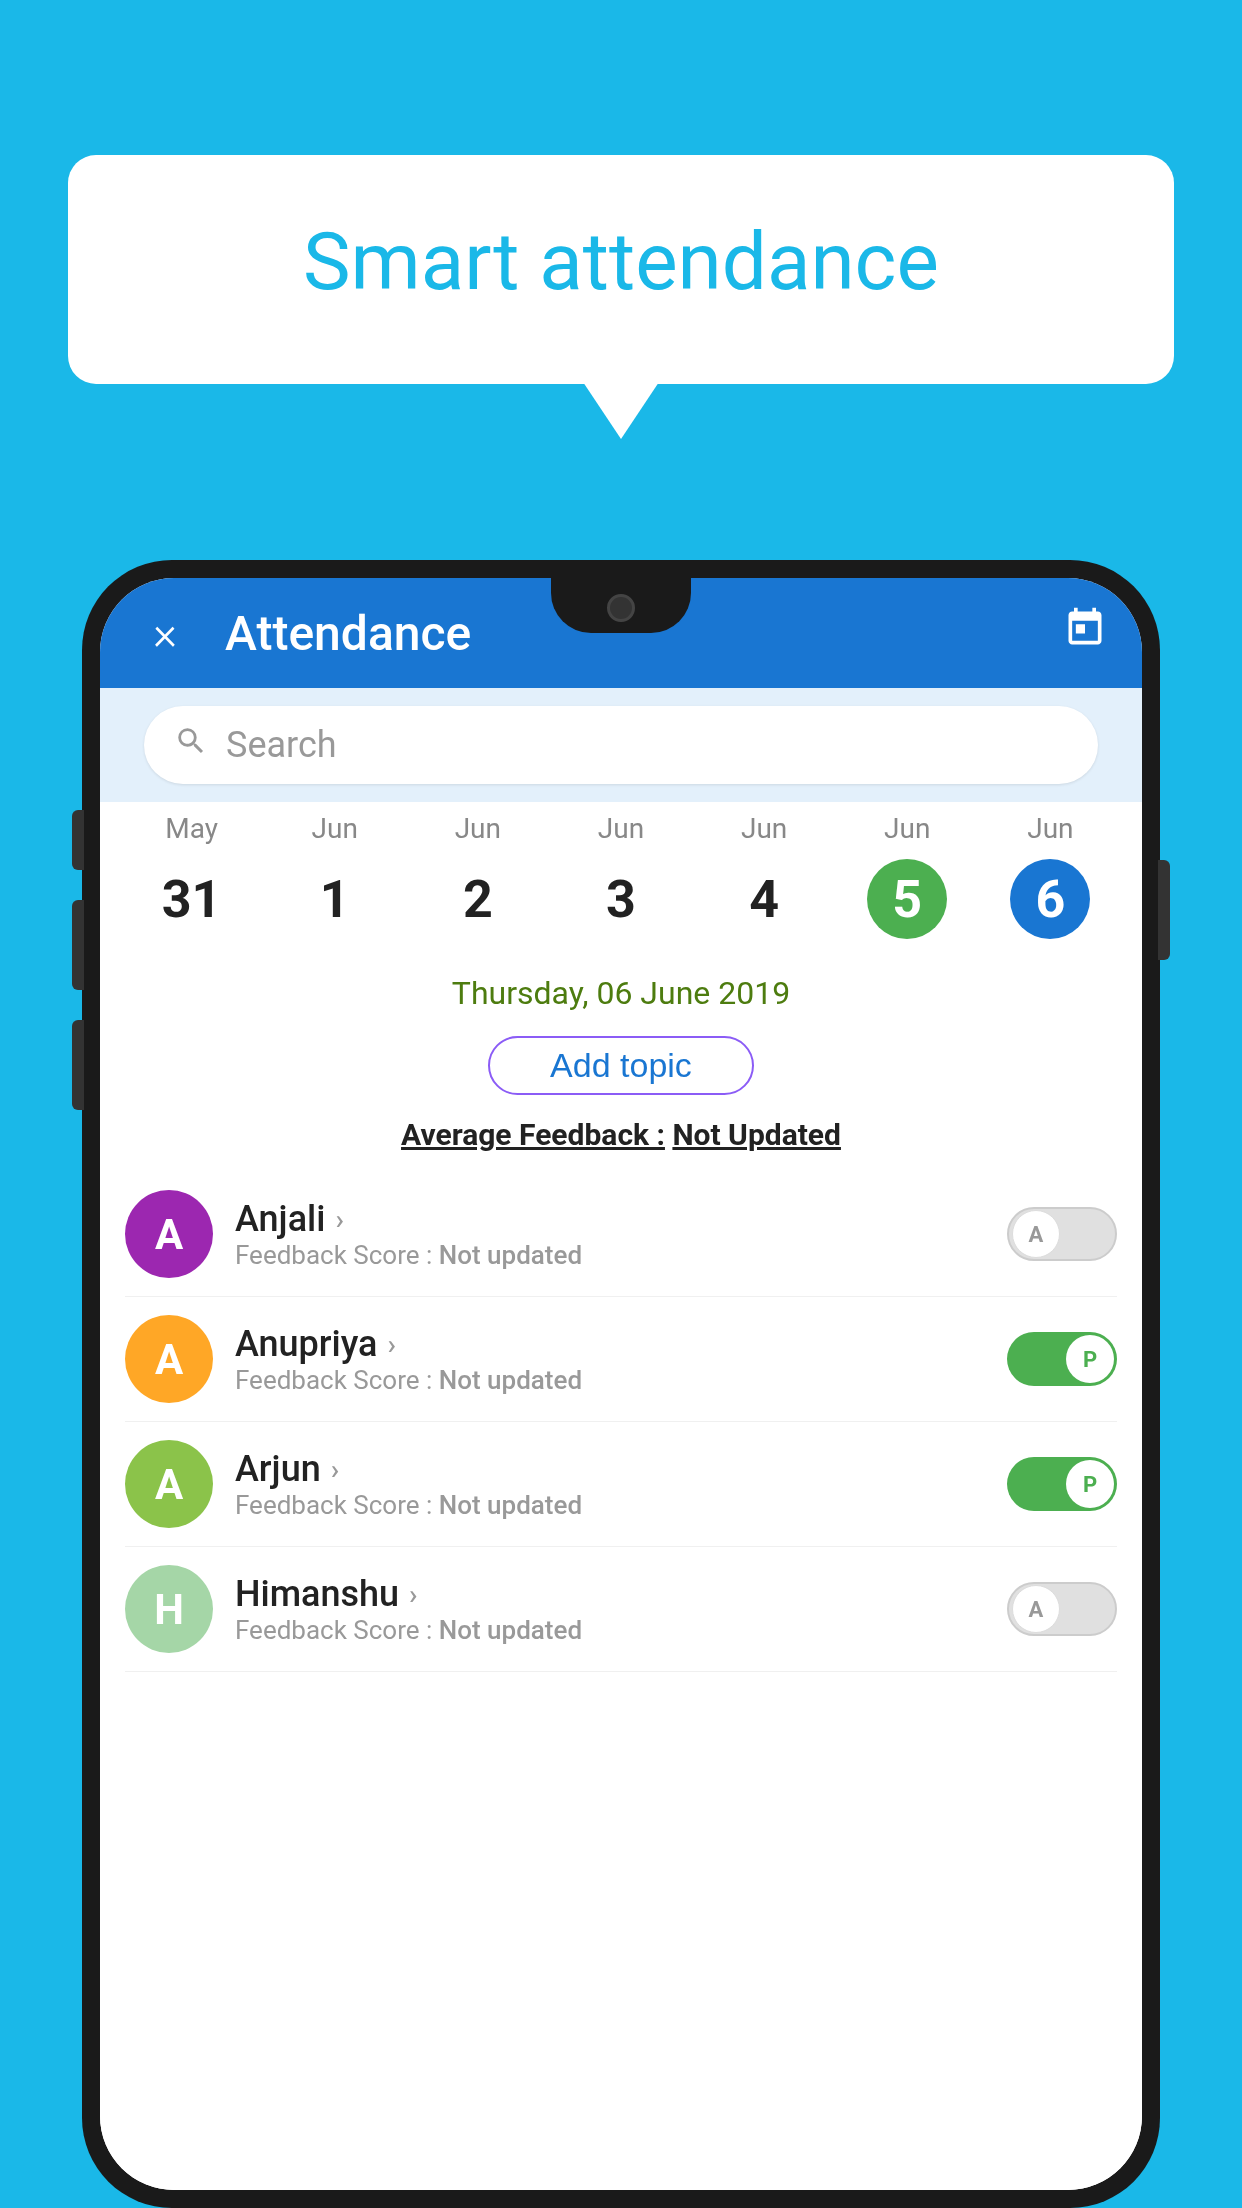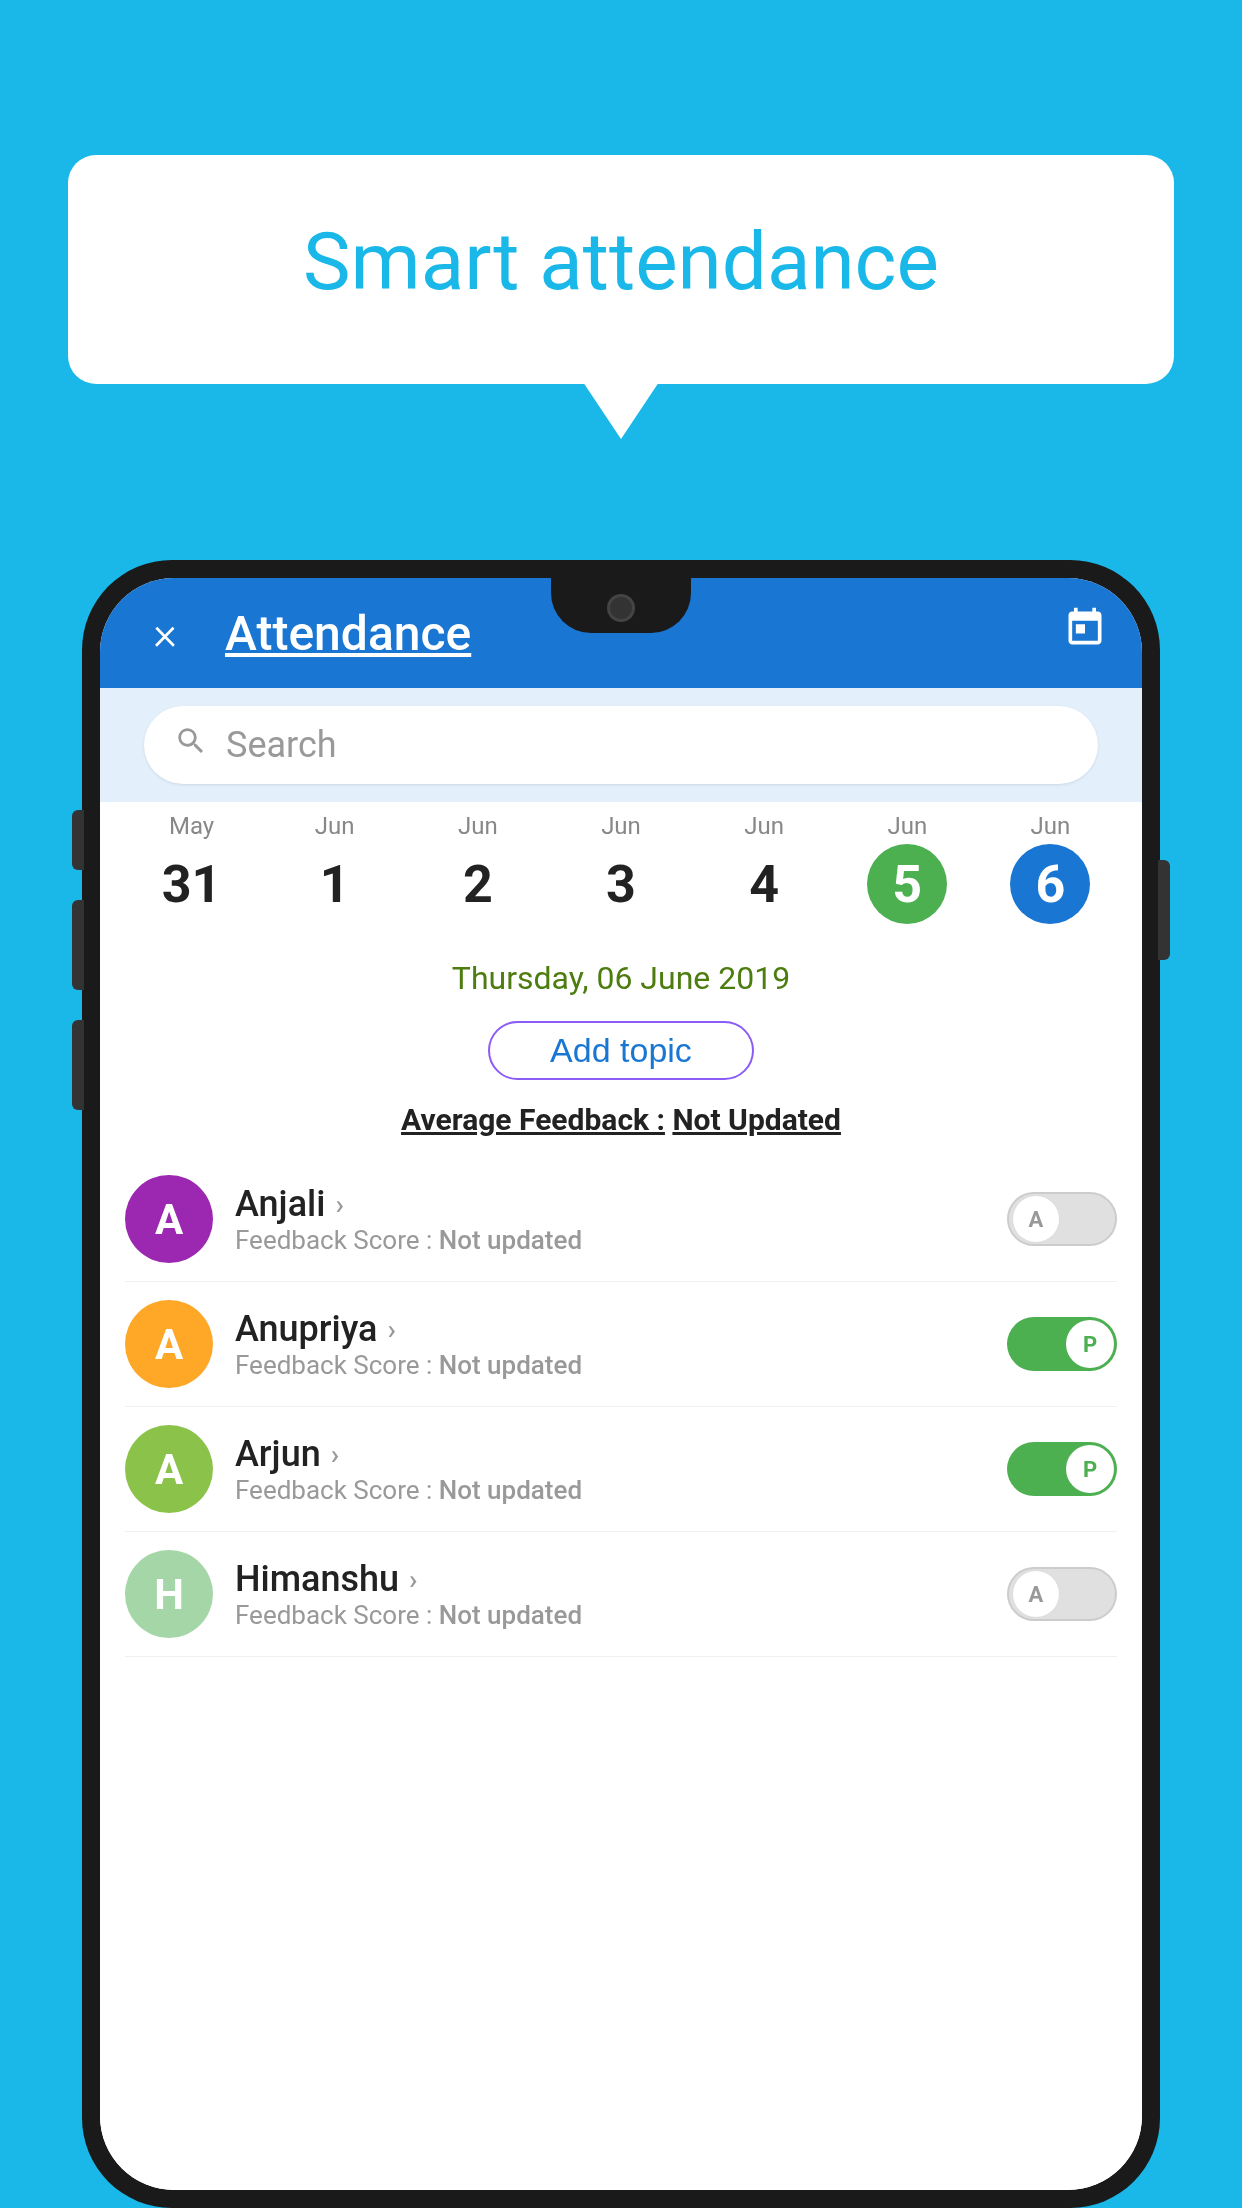--- a/index.html
+++ b/index.html
@@ -152,21 +152,20 @@
       cursor: pointer;
       width: 60px;
       text-align: center;
     }
 
     .app-bar-title {
       color: white;
       font-size: 48px;
       font-weight: 500;
       flex: 1;
-      text-decoration: underline;
     }
 
     .app-bar-calendar {
       color: white;
       font-size: 40px;
       cursor: pointer;
     }
 
     
     .search-container {
@@ -203,23 +202,23 @@
       gap: 0;
     }
 
     .cal-day {
       flex: 1;
       text-align: center;
       cursor: pointer;
     }
 
     .cal-month {
-      font-size: 24px;
+      font-size: 28px;
       color: #888;
-      margin-bottom: 4px;
+      margin-bottom: 14px;
     }
 
     .cal-date {
       font-size: 52px;
       font-weight: 700;
       color: #222;
       width: 80px;
       height: 80px;
       display: flex;
       align-items: center;

